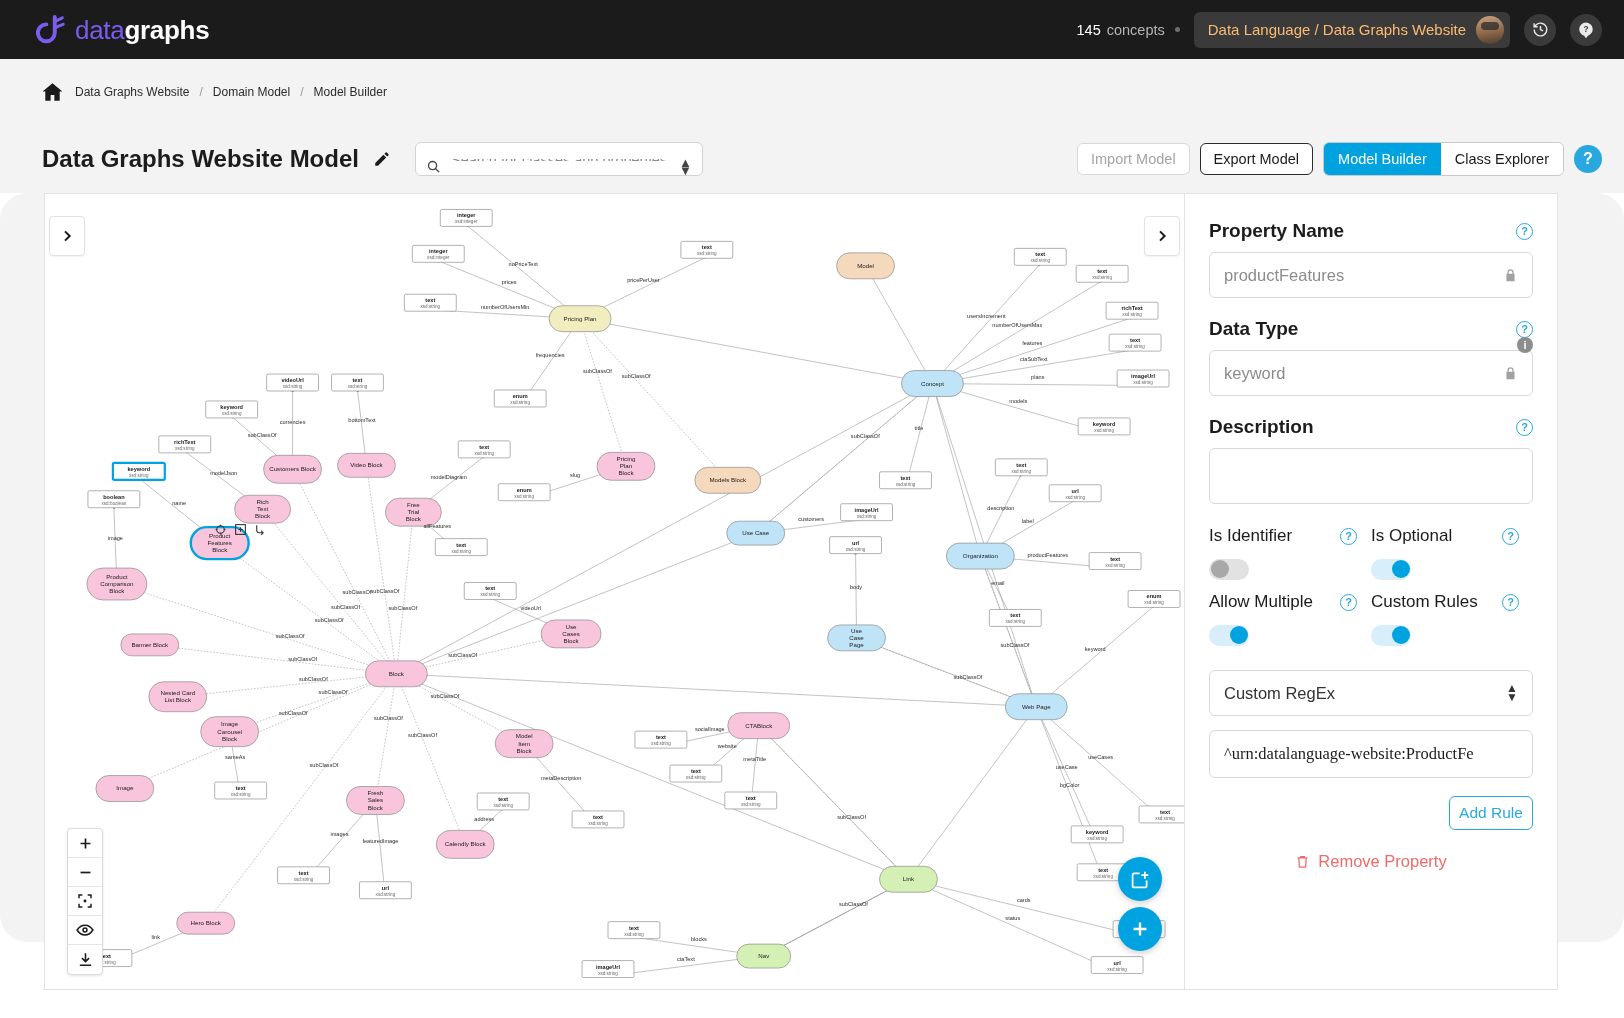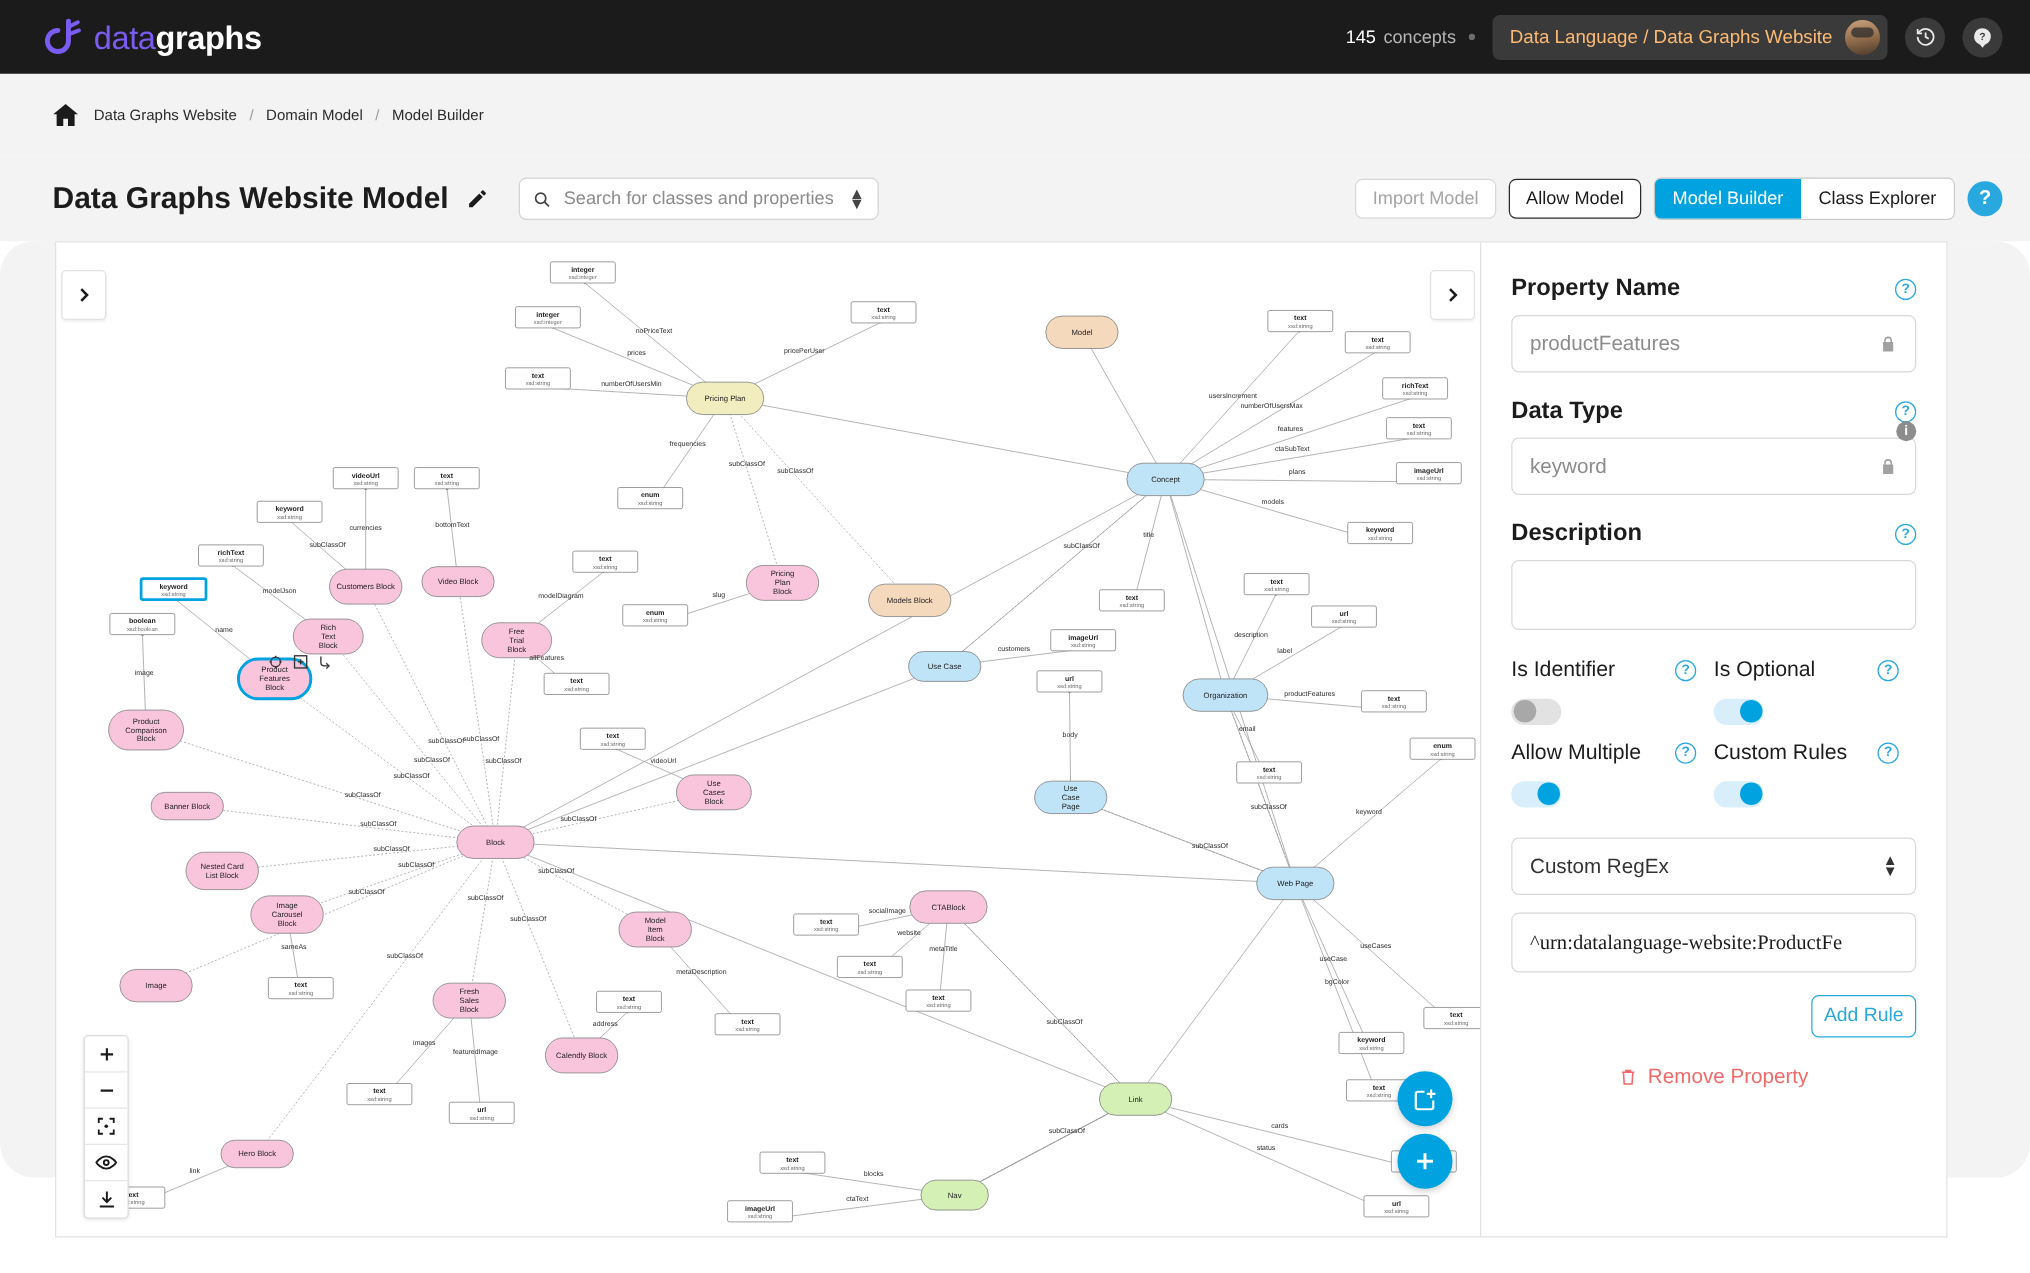--- a/index.html
+++ b/index.html
@@ -65,21 +65,21 @@
   
   .titlerow {
     height: 68px; background:#f3f3f3; display:flex; align-items:center;
     padding: 0 22px 0 42px; gap: 14px;
   }
   .pagetitle { font-size: 24px; font-weight: 700; color: #1c1c1c; }
   .pencil { width:18px;height:18px; cursor:pointer; }
   .searchbox {
     margin-left: 10px; width: 288px; height: 34px; background:#fff;
     border:1px solid #d3d3d3; border-radius:6px;
-    display:flex; align-items:center; gap:8px; padding: 0 10px;
+    display:flex; gap:8px; padding: 16px 10px;
   }
   .searchbox input {
     border:none; outline:none; flex:1; font-size:14.5px; color:#333;
     font-family:"Liberation Sans",sans-serif; background:transparent;
   }
   .searchbox input::placeholder { color:#8b8b8b; }
   .updown { font-size: 13px; color:#444; line-height: 8px; cursor:pointer; }
 
   .title-actions { margin-left:auto; display:flex; align-items:center; gap:10px; }
   .btn {
@@ -290,21 +290,21 @@
     <svg width="15" height="15" viewBox="0 0 24 24" fill="none" stroke="#444" stroke-width="2.2">
       <circle cx="10.5" cy="10.5" r="6.5"></circle>
         <path d="M15.5 15.5 21 21"></path>
     </svg>
     <input type="text" placeholder="Search for classes and properties" style="">
     <span class="updown">▲<br>▼</span>
   </div>
 
   <div class="title-actions">
     <div class="btn disabled">Import Model</div>
-    <div class="btn strong">Allow Model</div>
+    <div class="btn strong">Export Model</div>
     <div class="seg">
       <div class="active">Model Builder</div>
       <div>Class Explorer</div>
     </div>
     <div class="help-circle">?</div>
   </div>
 </div>
 
 <div class="main">
 

